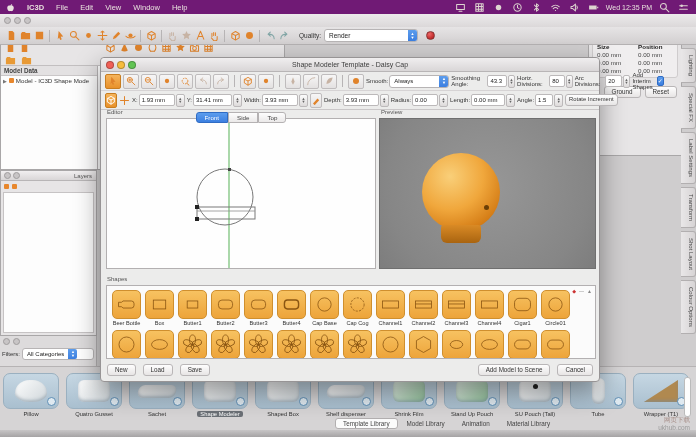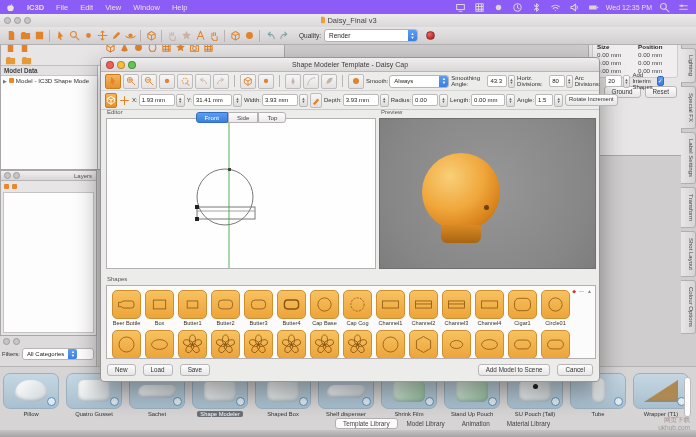--- a/index.html
+++ b/index.html
@@ -1,20 +1,20 @@
 <!DOCTYPE html>
 <html><head>
 <meta charset="utf-8">
 <style>
   html,body{margin:0;padding:0;}
   body{width:696px;height:437px;position:relative;overflow:hidden;
        font-family:"Liberation Sans",sans-serif;background:#cfcdce;-webkit-font-smoothing:antialiased;}
   .abs{position:absolute;}
   
-  #menubar{left:0;top:0;width:696px;height:14px;background:#8b5cf6;display:flex;align-items:center;
+  #menubar{left:0;top:0;width:696px;height:14px;background:#701a75;display:flex;align-items:center;
            color:#e9e2de;font-size:7.5px;z-index:30;}
   #menubar .mitem{padding:0 6px;}
   #menubar .mitem.bold{font-weight:bold;}
   #menu-right{margin-left:auto;display:flex;align-items:center;gap:5px;padding-right:6px;}
   #menu-time{font-size:7px;}
   
   #app-titlebar{left:0;top:14px;width:696px;height:13px;background:linear-gradient(#eceaeb,#dbd8d9);
                 border-bottom:1px solid #bdbabb;display:flex;align-items:center;z-index:5;}
   #app-title{position:absolute;left:0;right:0;text-align:center;font-size:7.5px;color:#444;}
   .winlights{display:flex;gap:3px;padding-left:4px;}
@@ -211,23 +211,20 @@
       </span>
   </span>
 </div>
 
 <div class="abs" id="app-titlebar">
   <div class="winlights">
     <span class="wl"></span>
     <span class="wl"></span>
     <span class="wl"></span>
   </div>
-  <div id="app-title"><span id="title-doc-icon"><svg viewBox="0 0 12 12" width="8" height="8" style="display: inline-block; vertical-align: -1px;">
-          <path d="M3 1h4l2 2v8H3z" fill="#e8a23c"></path>
-        </svg></span><span>Daisy_Final v3</span></div>
 </div>
 <div class="abs" id="app-toolbar">
   <span id="main-tools" style="display:flex;align-items:center;">
       <span class="icon-btn">
         <svg viewBox="0 0 12 12" width="11" height="11">
           <path d="M3 1h4l2 2v8H3z" fill="#e0832b"></path>
         </svg>
       </span>
       <span class="icon-btn">
         <svg viewBox="0 0 12 12" width="11" height="11">

